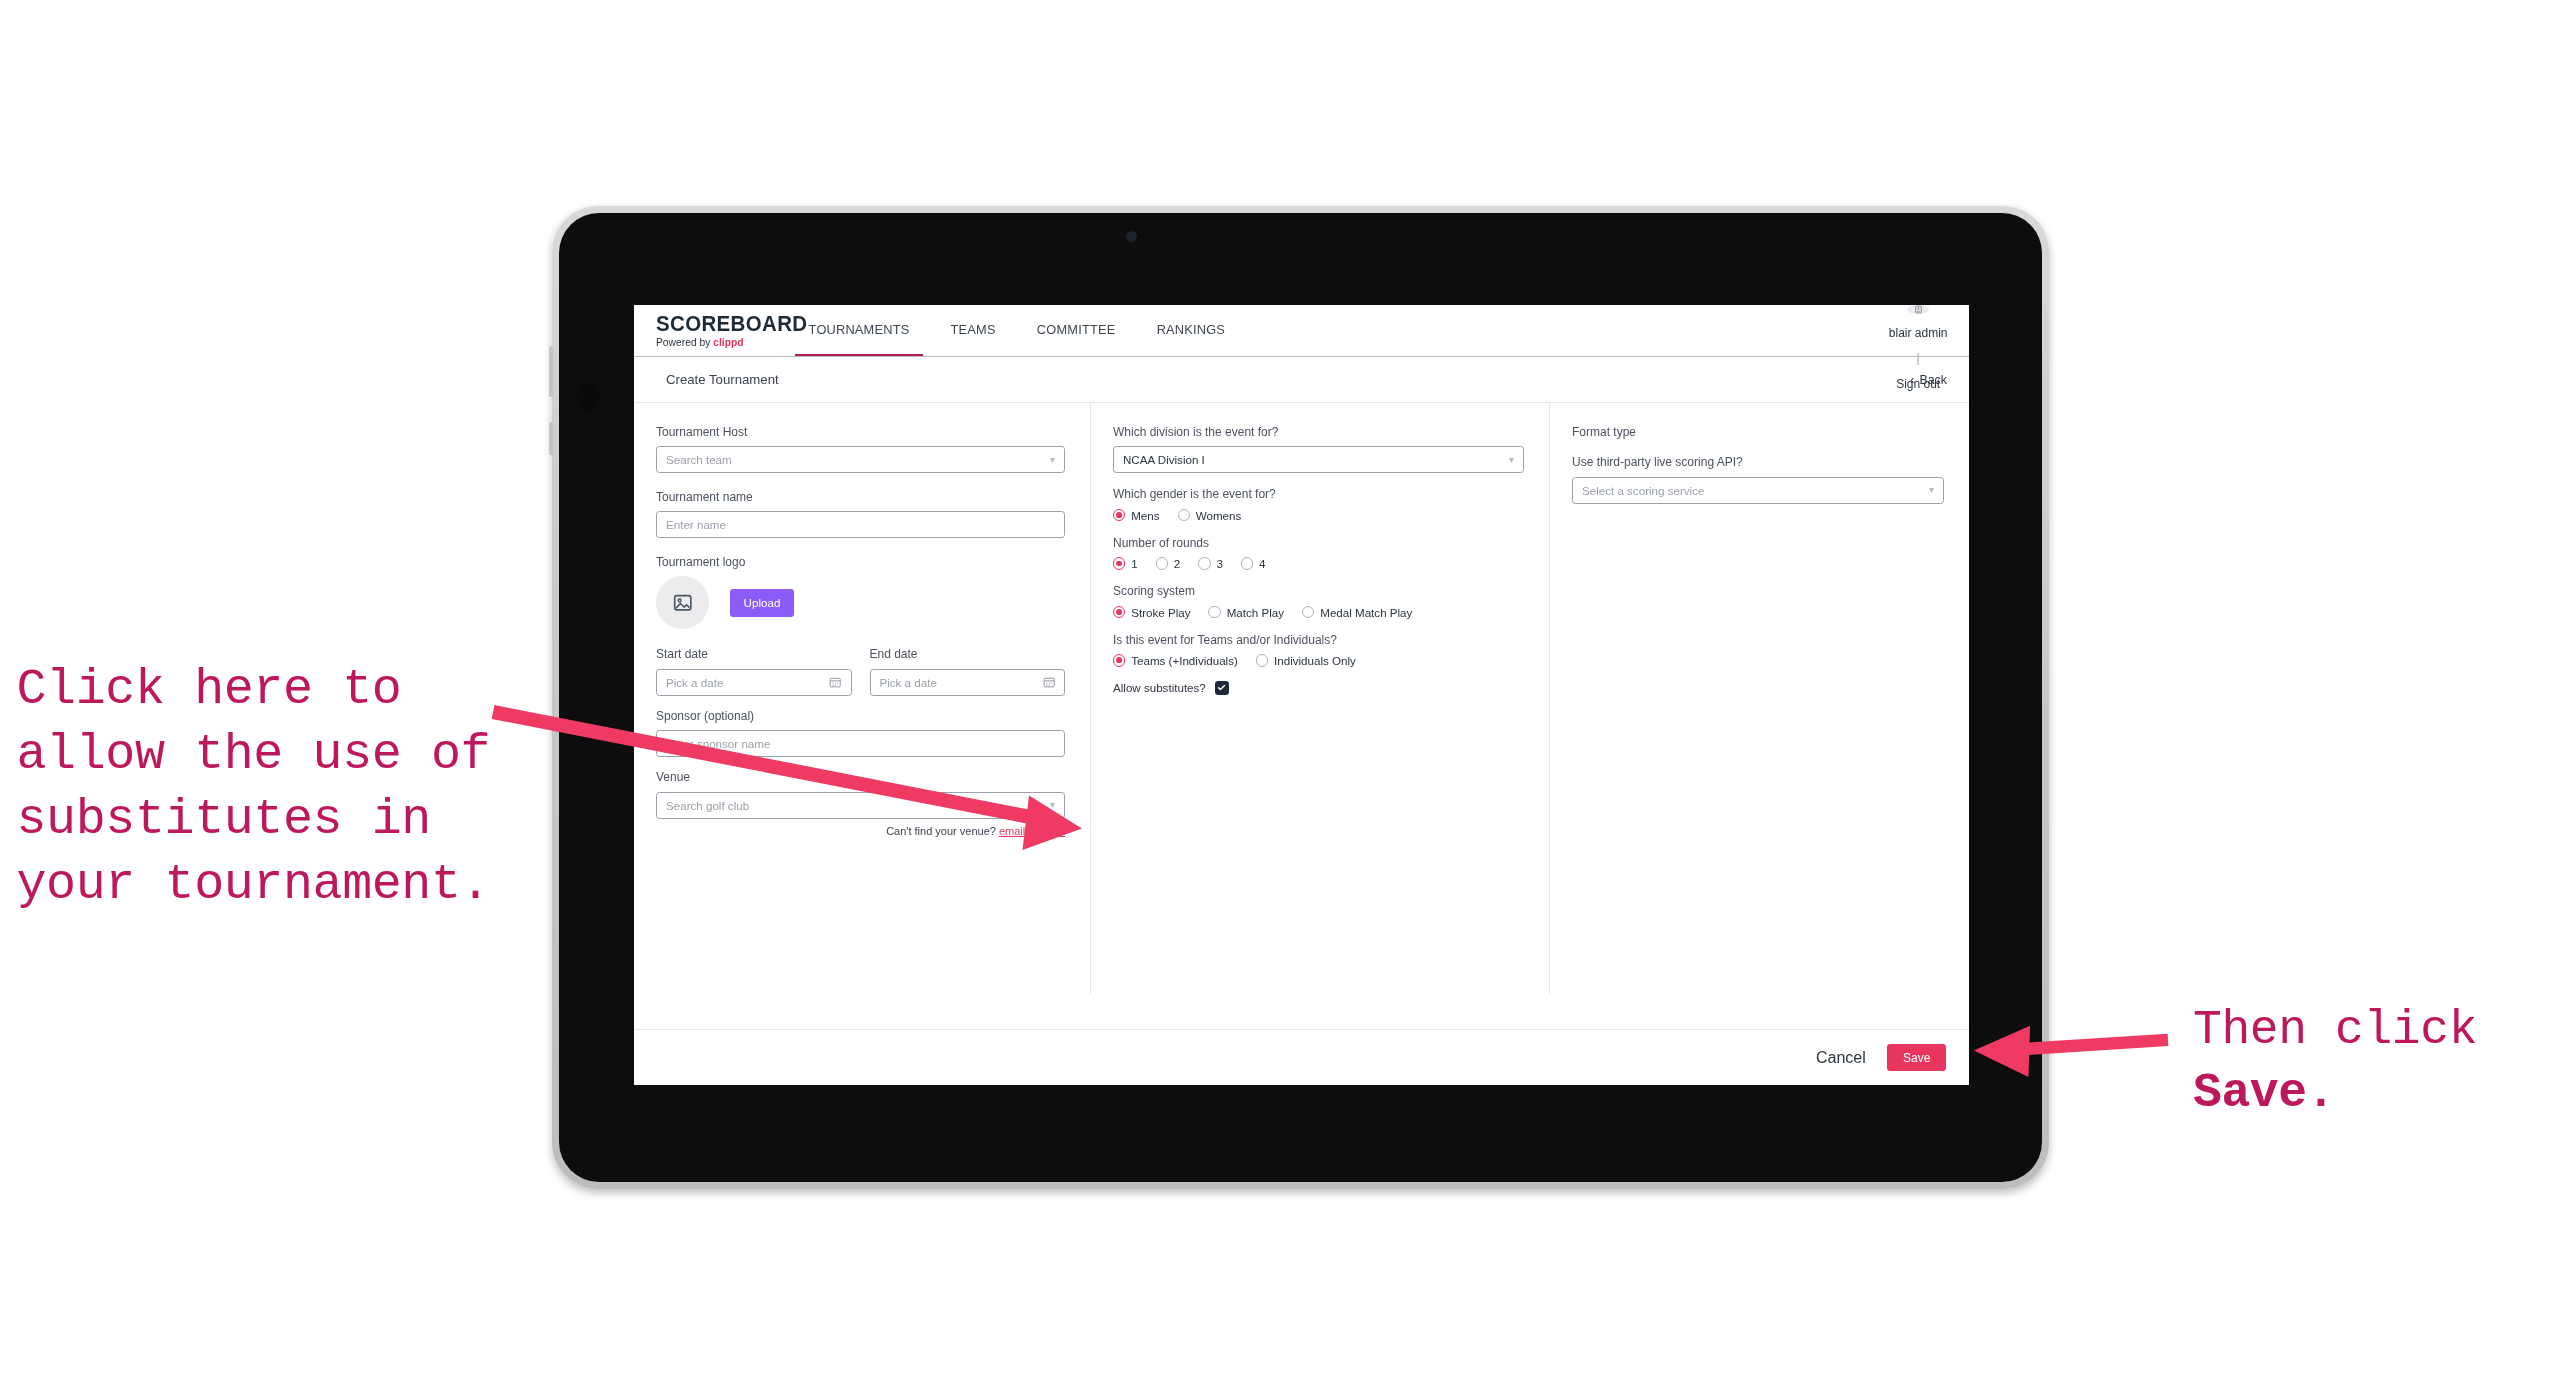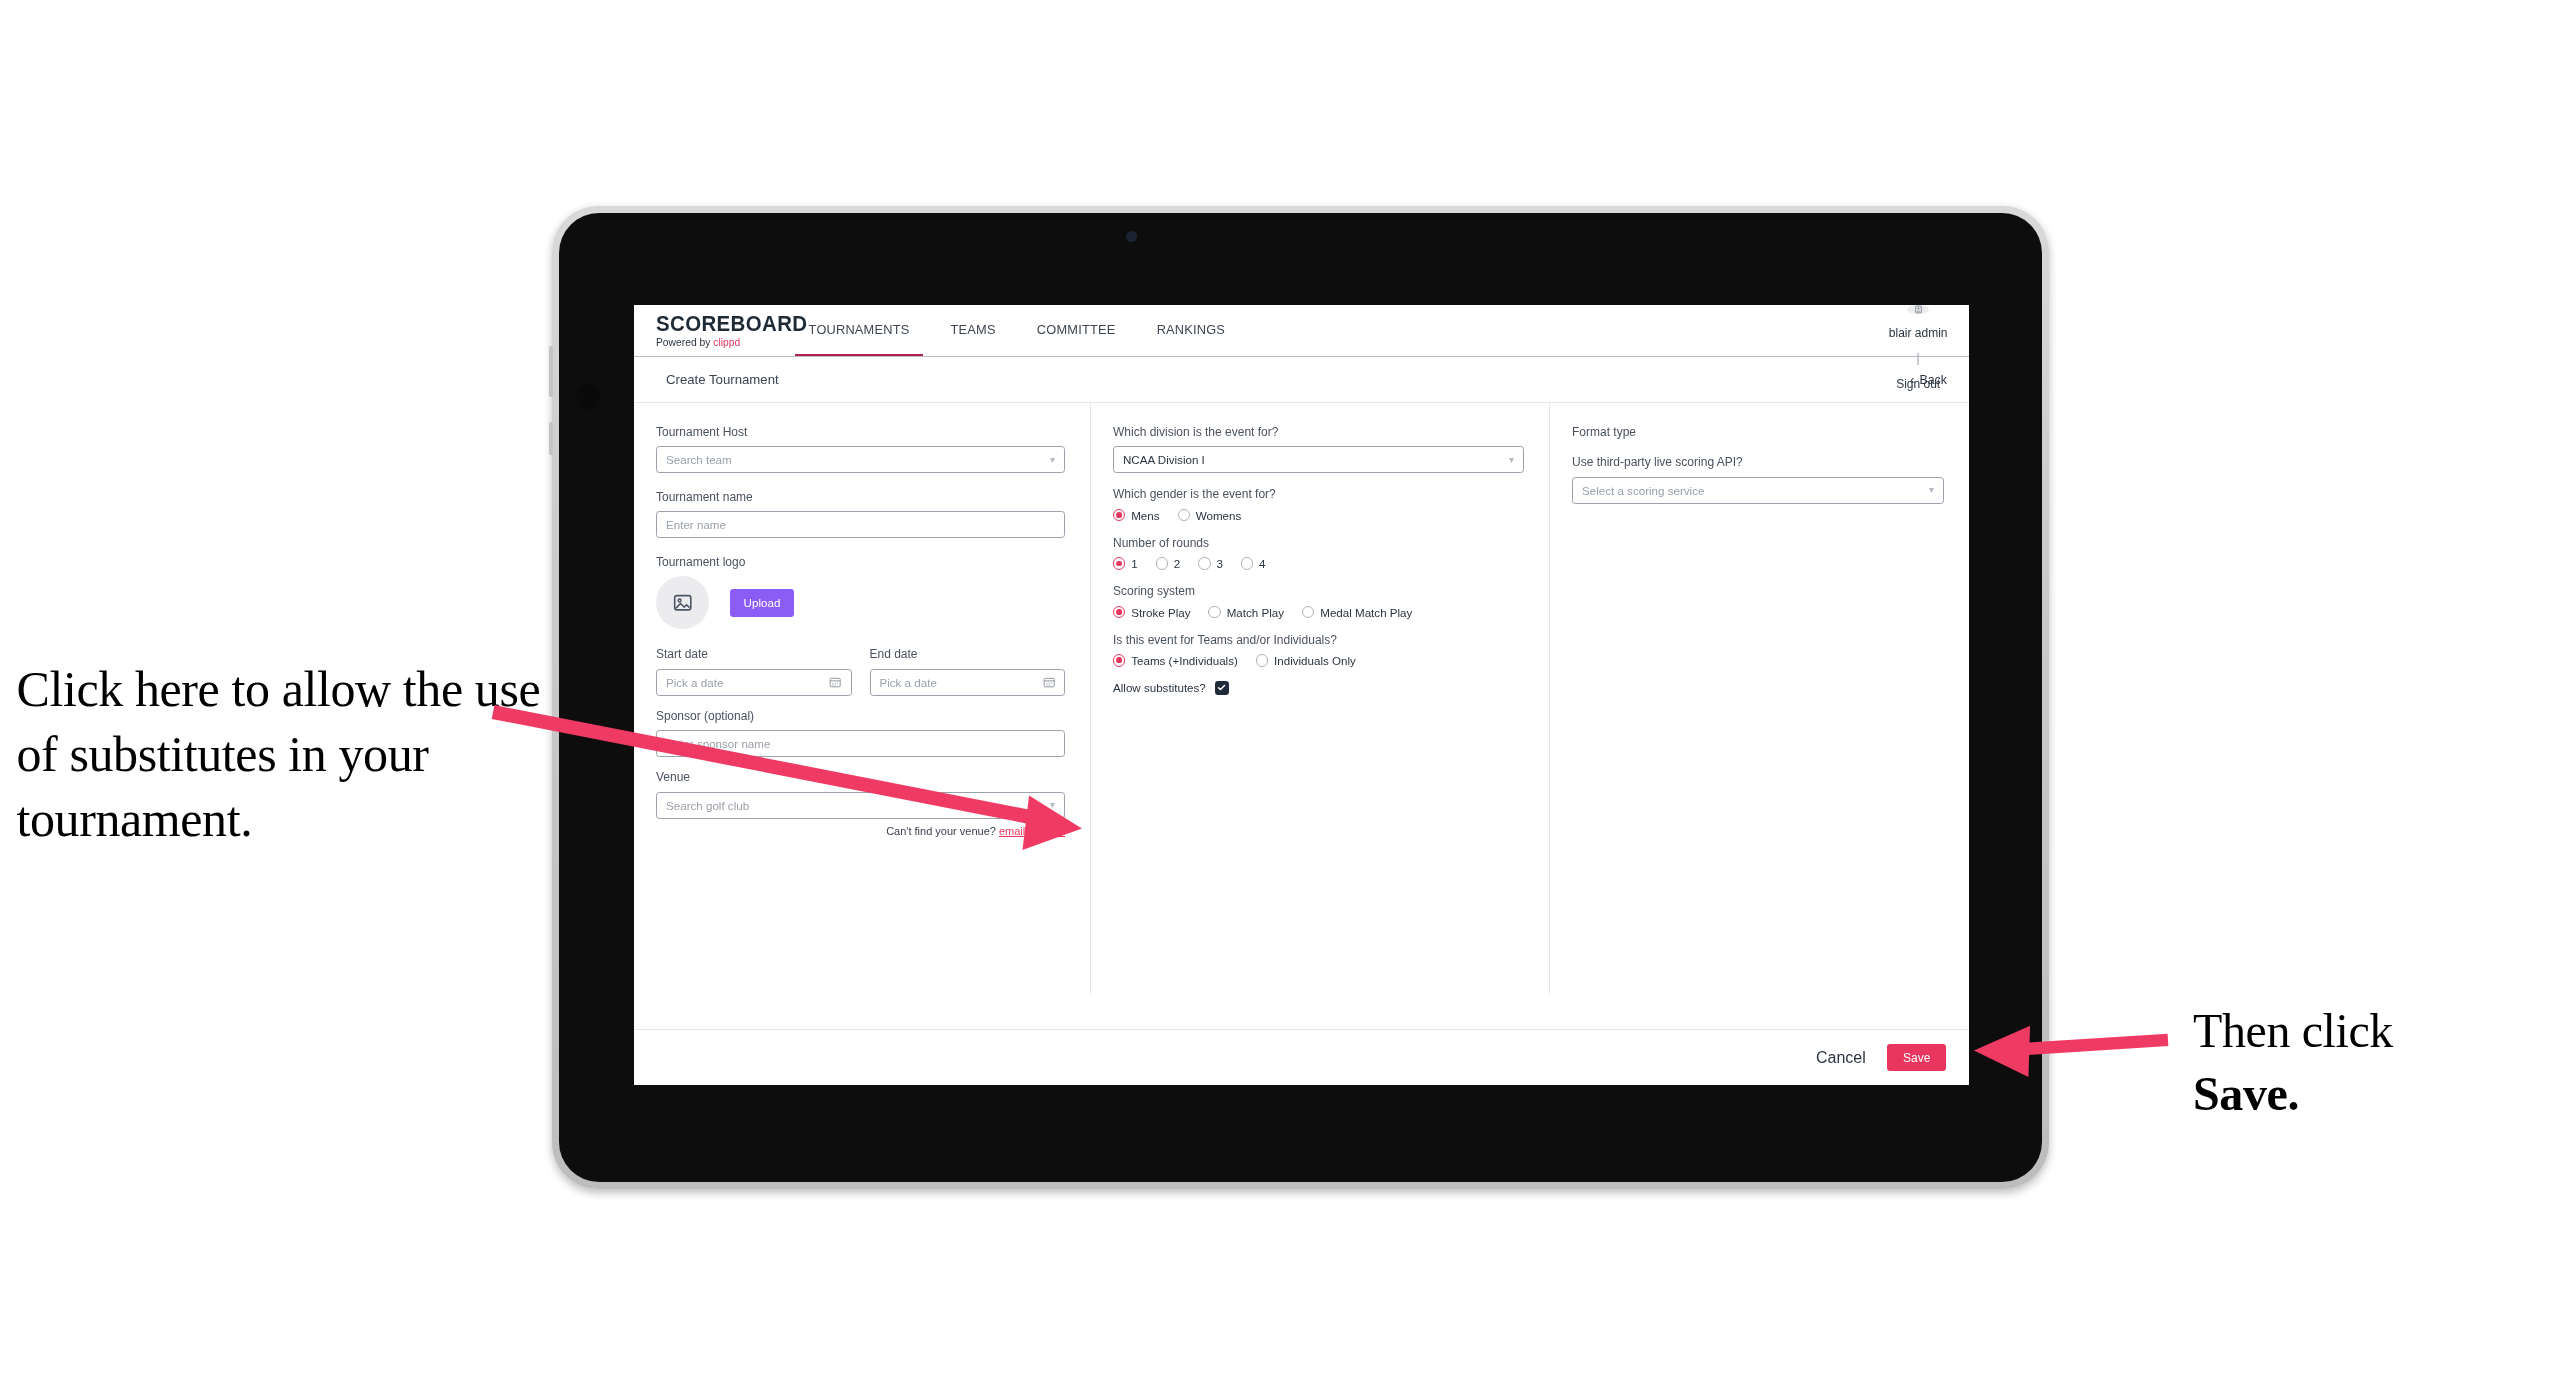--- a/index.html
+++ b/index.html
@@ -76,21 +76,21 @@
     line-height:1;
     transform: scaleX(0.93);
     transform-origin: left center;
   }
   #brand .sub {
     margin-top:3.3px;
     font-size:10.3px;
     color:#2b3440;
     line-height:1;
   }
-  #brand .sub .clippd { color:#e8365f; font-weight:normal; }
+  #brand .sub .clippd { color:#e8365f; font-weight:bold; }
 
   #navtabs { display:flex; align-items:flex-start; }
   .navtab {
     position:relative;
     padding: 16.5px 20.6px 0 20.6px;
     font-size: 12.8px;
     letter-spacing: 0.2px;
     color:#3d4651;
     cursor:pointer;
     height:100%;
@@ -249,22 +249,22 @@
     background:#e8365f; color:#fff;
     font-size:12px;
     padding: 6.6px 15.7px;
     border-radius:3.3px;
     cursor:pointer;
   }
 
   
   .anno {
     position:absolute;
-    color:#000000;
-    font-family:Liberation Serif, serif;
+    color:#be185d;
+    font-family:Liberation Mono, monospace;
     font-weight: 400;
   }
   #anno-left {
     left: 16.5px; top: 657px;
     width: 529px;
     font-size: 50px;
     line-height: 1.30;
     letter-spacing: -0.4px;
   }
   #anno-right {

